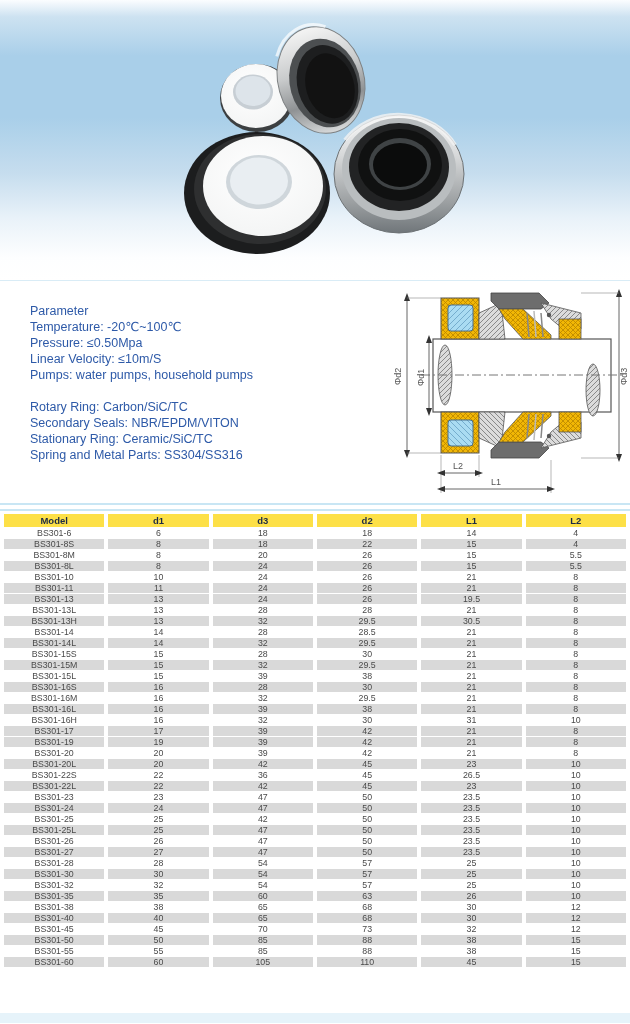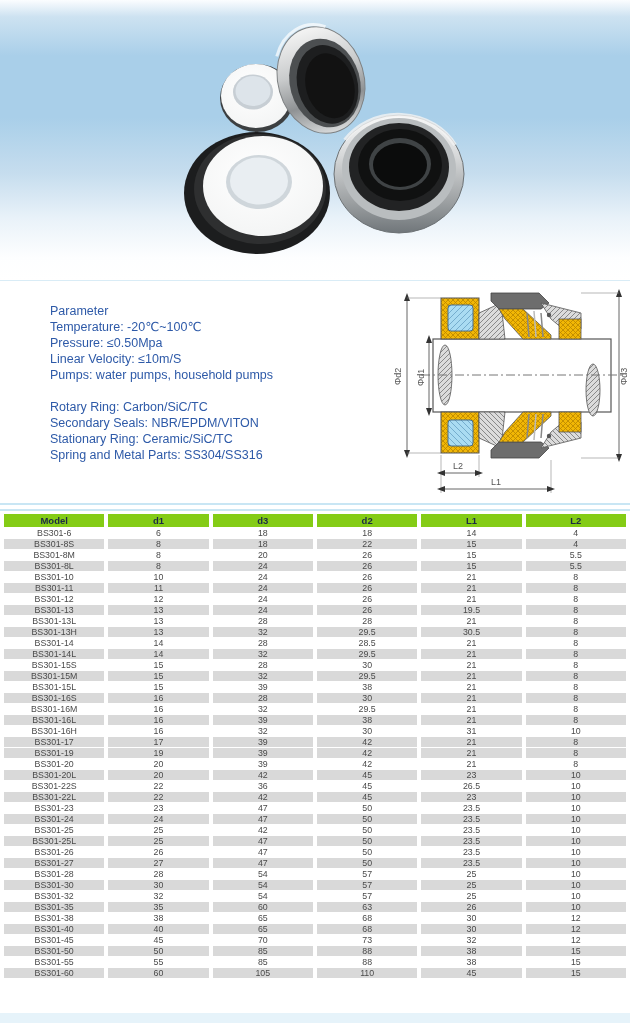--- a/index.html
+++ b/index.html
@@ -15,38 +15,38 @@
     border-bottom:1px solid #d9ecf6;
     position:relative;
   }
   .photo-section svg{display:block;}
   
   .middle-section{
     width:630px;height:222px;position:relative;background:#ffffff;
   }
   .specs{
     position:absolute;left:30px;top:22px;
-    color:#2e5aa8;font-size:12.5px;line-height:16px;letter-spacing:0px;margin-left:20px;
+    color:#2e5aa8;font-size:12.5px;line-height:16px;letter-spacing:0px;
   }
   .spec-block{margin:0 0 16px 0;}
   .spec-title{margin:0;}
   .spec-line{margin:0;}
   .diagram-wrap{position:absolute;right:2px;top:4px;width:235px;height:214px;}
   
   .table-divider{width:630px;height:10px;background:#ffffff;position:relative;}
   .table-divider .dl{position:absolute;left:0;width:630px;height:2px;background:#c9e6f4;}
   .dl.a{top:0px;} .dl.b{top:6px;}
   
   .table-wrap{width:630px;height:500px;background:#ffffff;}
   table.spec{
     width:100%;table-layout:fixed;
     border-collapse:separate;border-spacing:4px 1.5px;
   }
   table.spec th{
-    background:#84cc16;color:#1c2b45;font-weight:bold;
+    background:#fde047;color:#1c2b45;font-weight:bold;
     font-size:9.5px;height:13px;line-height:13px;padding:0;text-align:center;
   }
   table.spec td{
     font-size:8.8px;height:10px;line-height:10px;padding:0;
     text-align:center;color:#4a4a4a;white-space:nowrap;overflow:hidden;
   }
   tr.odd td{background:#ffffff;}
   tr.even td{background:#d9d9d9;}
   
   .bottom-strip{width:630px;height:10px;background:#e6f3fa;}
@@ -273,28 +273,20 @@
           <td>8</td>
         </tr>
         <tr class="even">
           <td>BS301-11</td>
           <td>11</td>
           <td>24</td>
           <td>26</td>
           <td>21</td>
           <td>8</td>
         </tr>
-        <tr class="odd">
-          <td>BS301-12</td>
-          <td>12</td>
-          <td>24</td>
-          <td>26</td>
-          <td>21</td>
-          <td>8</td>
-        </tr>
         <tr class="even">
           <td>BS301-13</td>
           <td>13</td>
           <td>24</td>
           <td>26</td>
           <td>19.5</td>
           <td>8</td>
         </tr>
         <tr class="odd">
           <td>BS301-13L</td>

